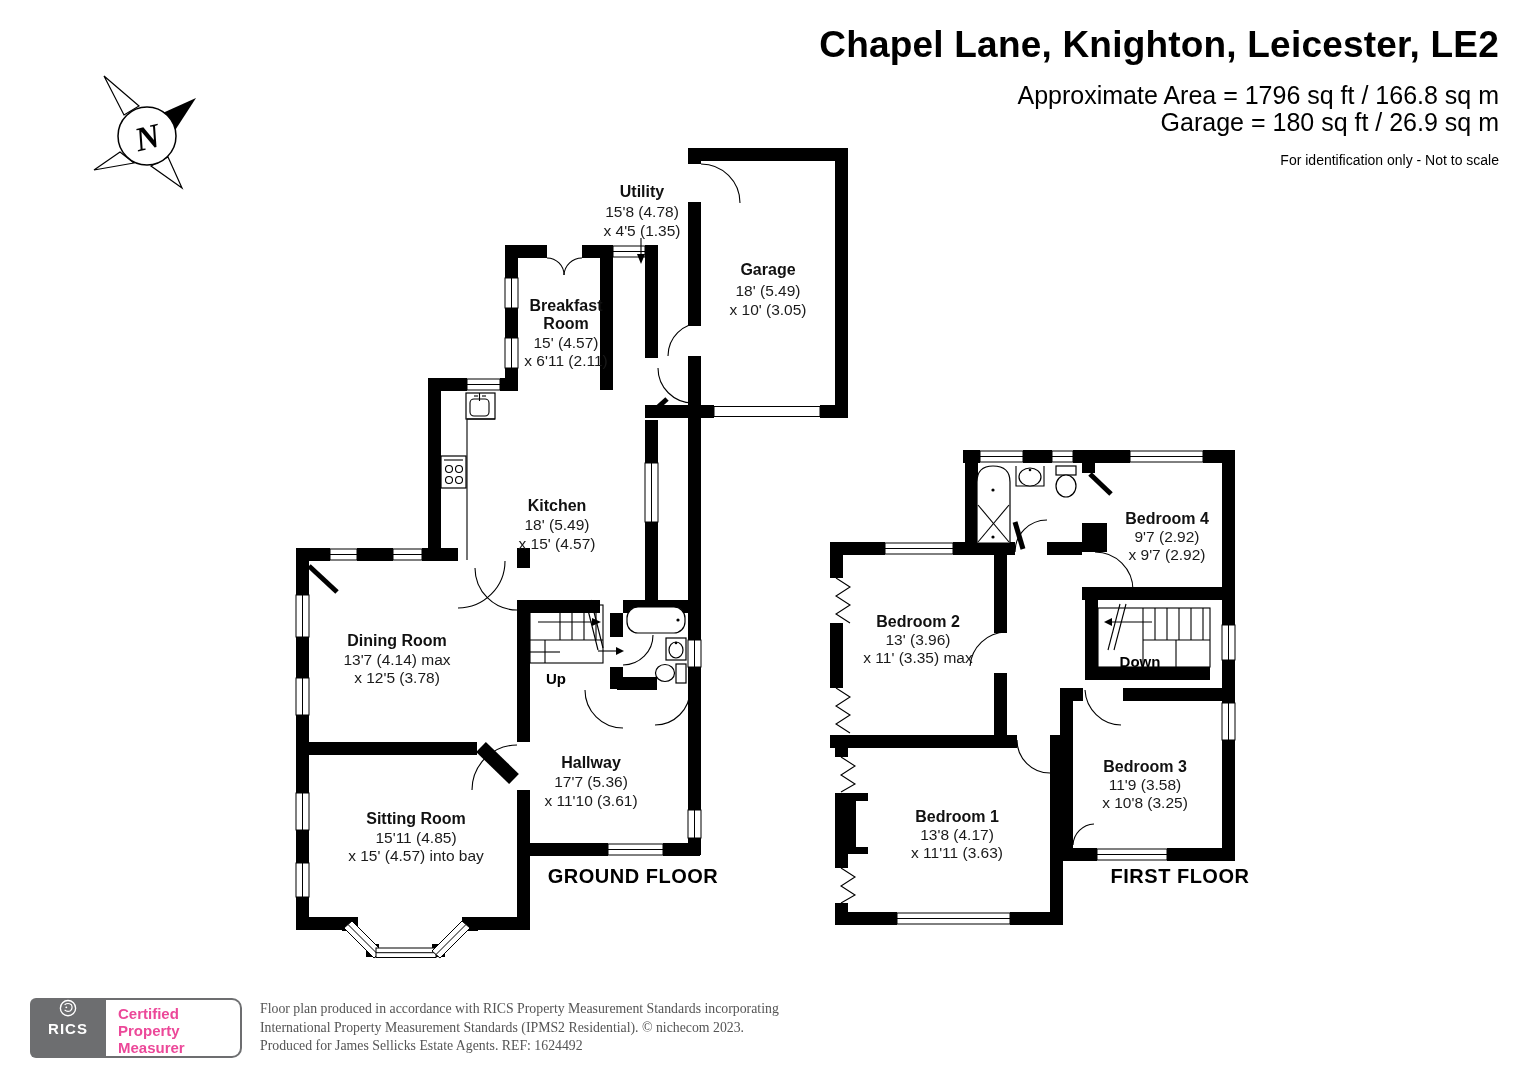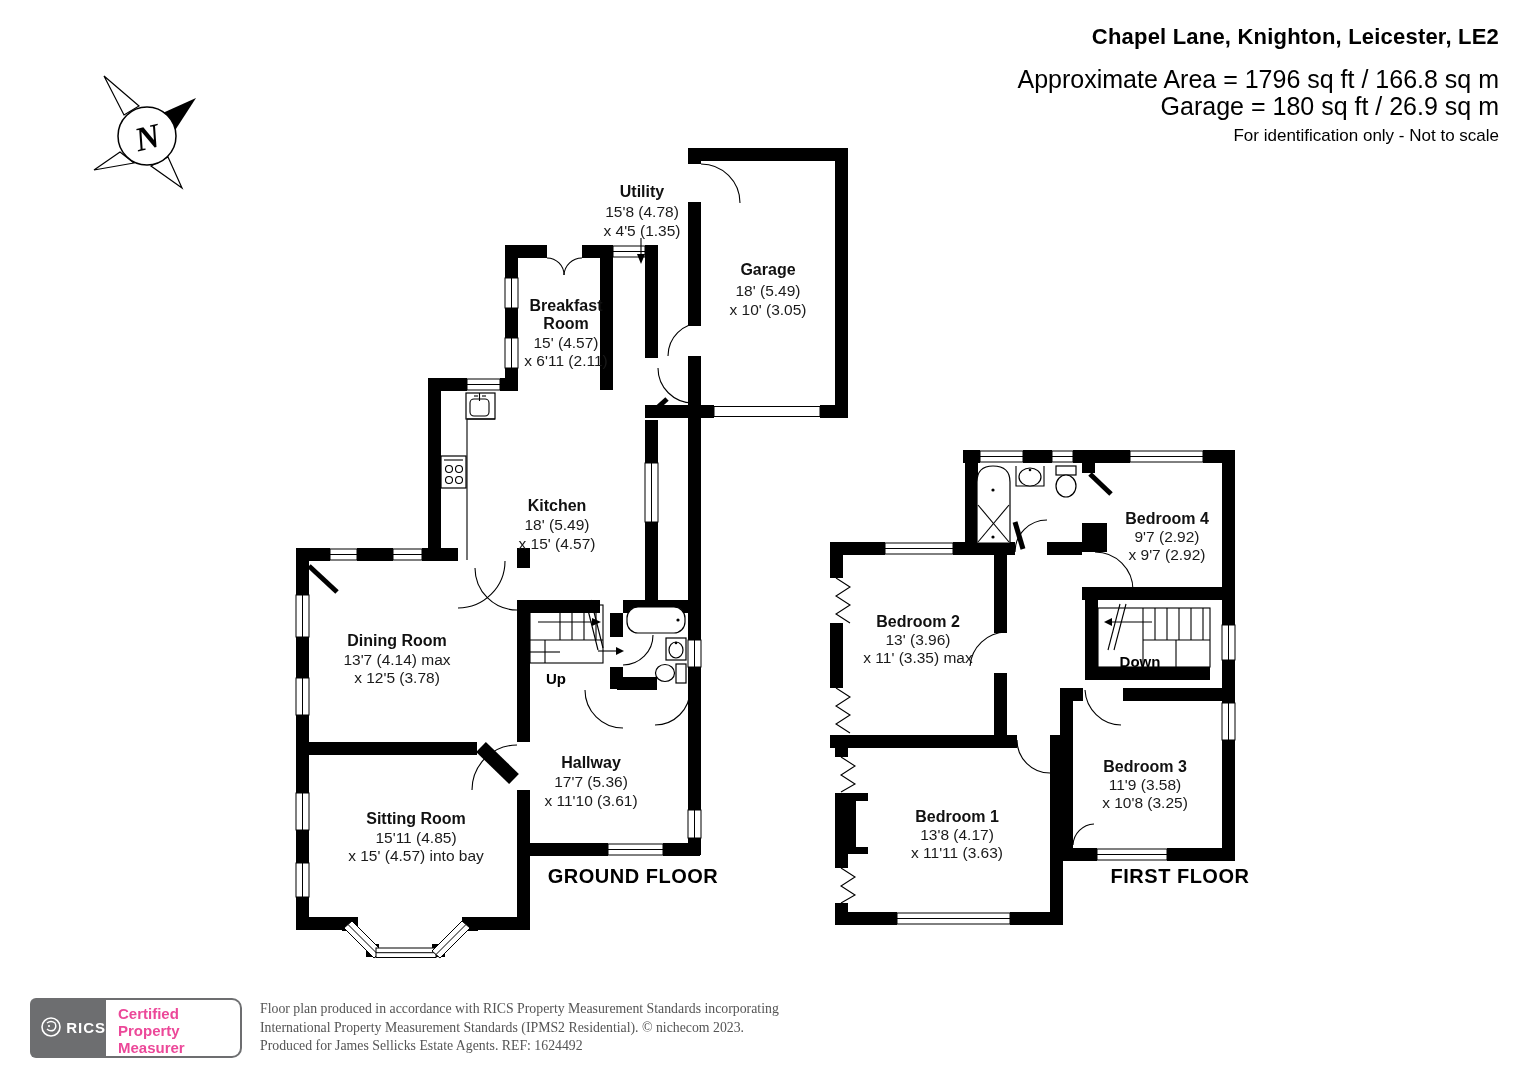--- a/index.html
+++ b/index.html
@@ -13,28 +13,28 @@
   .fixture{fill:#fff;stroke:#000;stroke-width:1.2;}
   .thin{fill:none;stroke:#000;stroke-width:1.1;}
   .leaf{stroke:#000;stroke-width:5;}
   .room-name{font:700 16px "Liberation Sans",sans-serif;fill:#111;}
   .room-dim{font:400 15.5px "Liberation Sans",sans-serif;fill:#1a1a1a;}
   .floor-label{font:700 20px "Liberation Sans",sans-serif;fill:#000;letter-spacing:.5px;}
   .stairs-label{font:700 15px "Liberation Sans",sans-serif;fill:#000;}
   .compass-n{font:italic 700 34px "Liberation Serif",serif;fill:#000;}
   
   #header{position:absolute;top:24px;right:28px;text-align:right;color:#000;}
-  #header .title{font-size:22px;font-weight:700;letter-spacing:.2px;margin-bottom:16px;}
+  #header .title{font-size:37px;font-weight:700;letter-spacing:.2px;margin-bottom:16px;}
   #header .area-line{font-size:25px;font-weight:400;line-height:27px;}
-  #header .note{font-size:17px;margin-top:6px;}
+  #header .note{font-size:14px;margin-top:16px;}
   
   #footer{position:absolute;left:30px;top:998px;display:flex;align-items:flex-start;}
   #rics-badge{width:76px;height:60px;background:#6d6e70;border-radius:6px 0 0 6px;
-              display:flex;flex-direction:row;align-items:center;justify-content:flex-end;
-              padding-bottom:1px;box-sizing:border-box;}
+              display:flex;flex-direction:column;align-items:center;justify-content:flex-end;
+              padding-bottom:21px;box-sizing:border-box;}
   #rics-badge .rics-text{color:#fff;font-weight:700;font-size:15px;letter-spacing:1px;}
   #cpm-box{width:136px;height:60px;border:2px solid #6d6e70;border-left:none;
            border-radius:0 10px 10px 0;box-sizing:border-box;padding:5px 0 0 12px;
            color:#ec4899;font-weight:700;font-size:15px;line-height:17px;background:#fff;}
   #footer-text{margin-left:18px;color:#555;font-size:13.8px;line-height:18.5px;padding-top:2px;font-family:Liberation Serif, serif;}
 </style>
 </head>
 <body>
 
 <div id="page">

